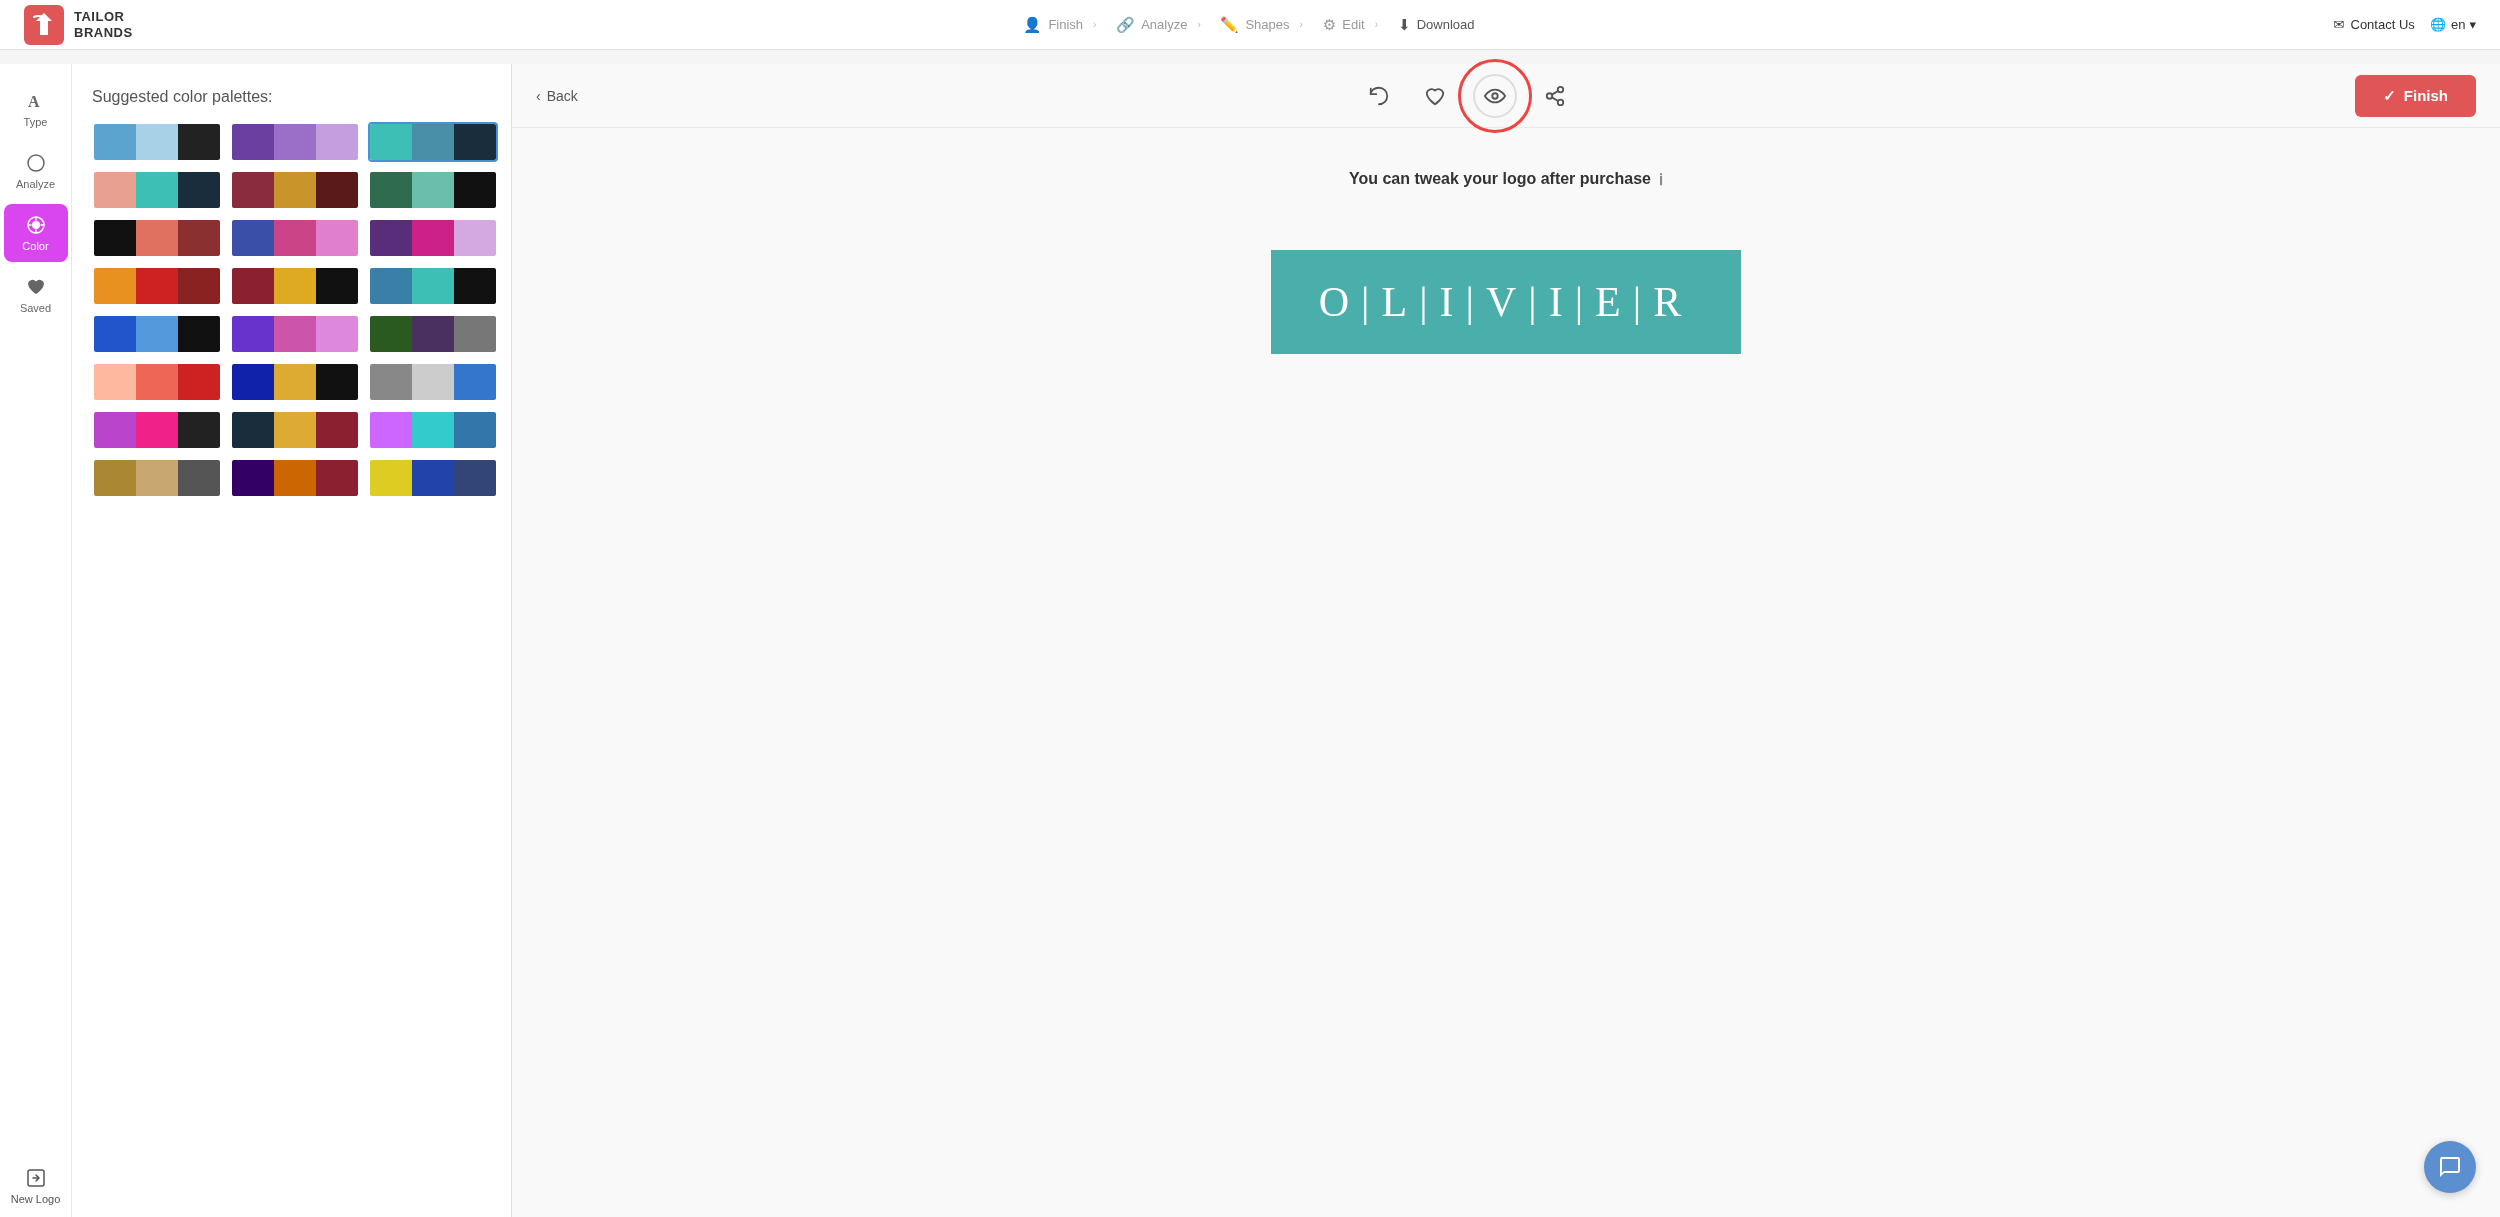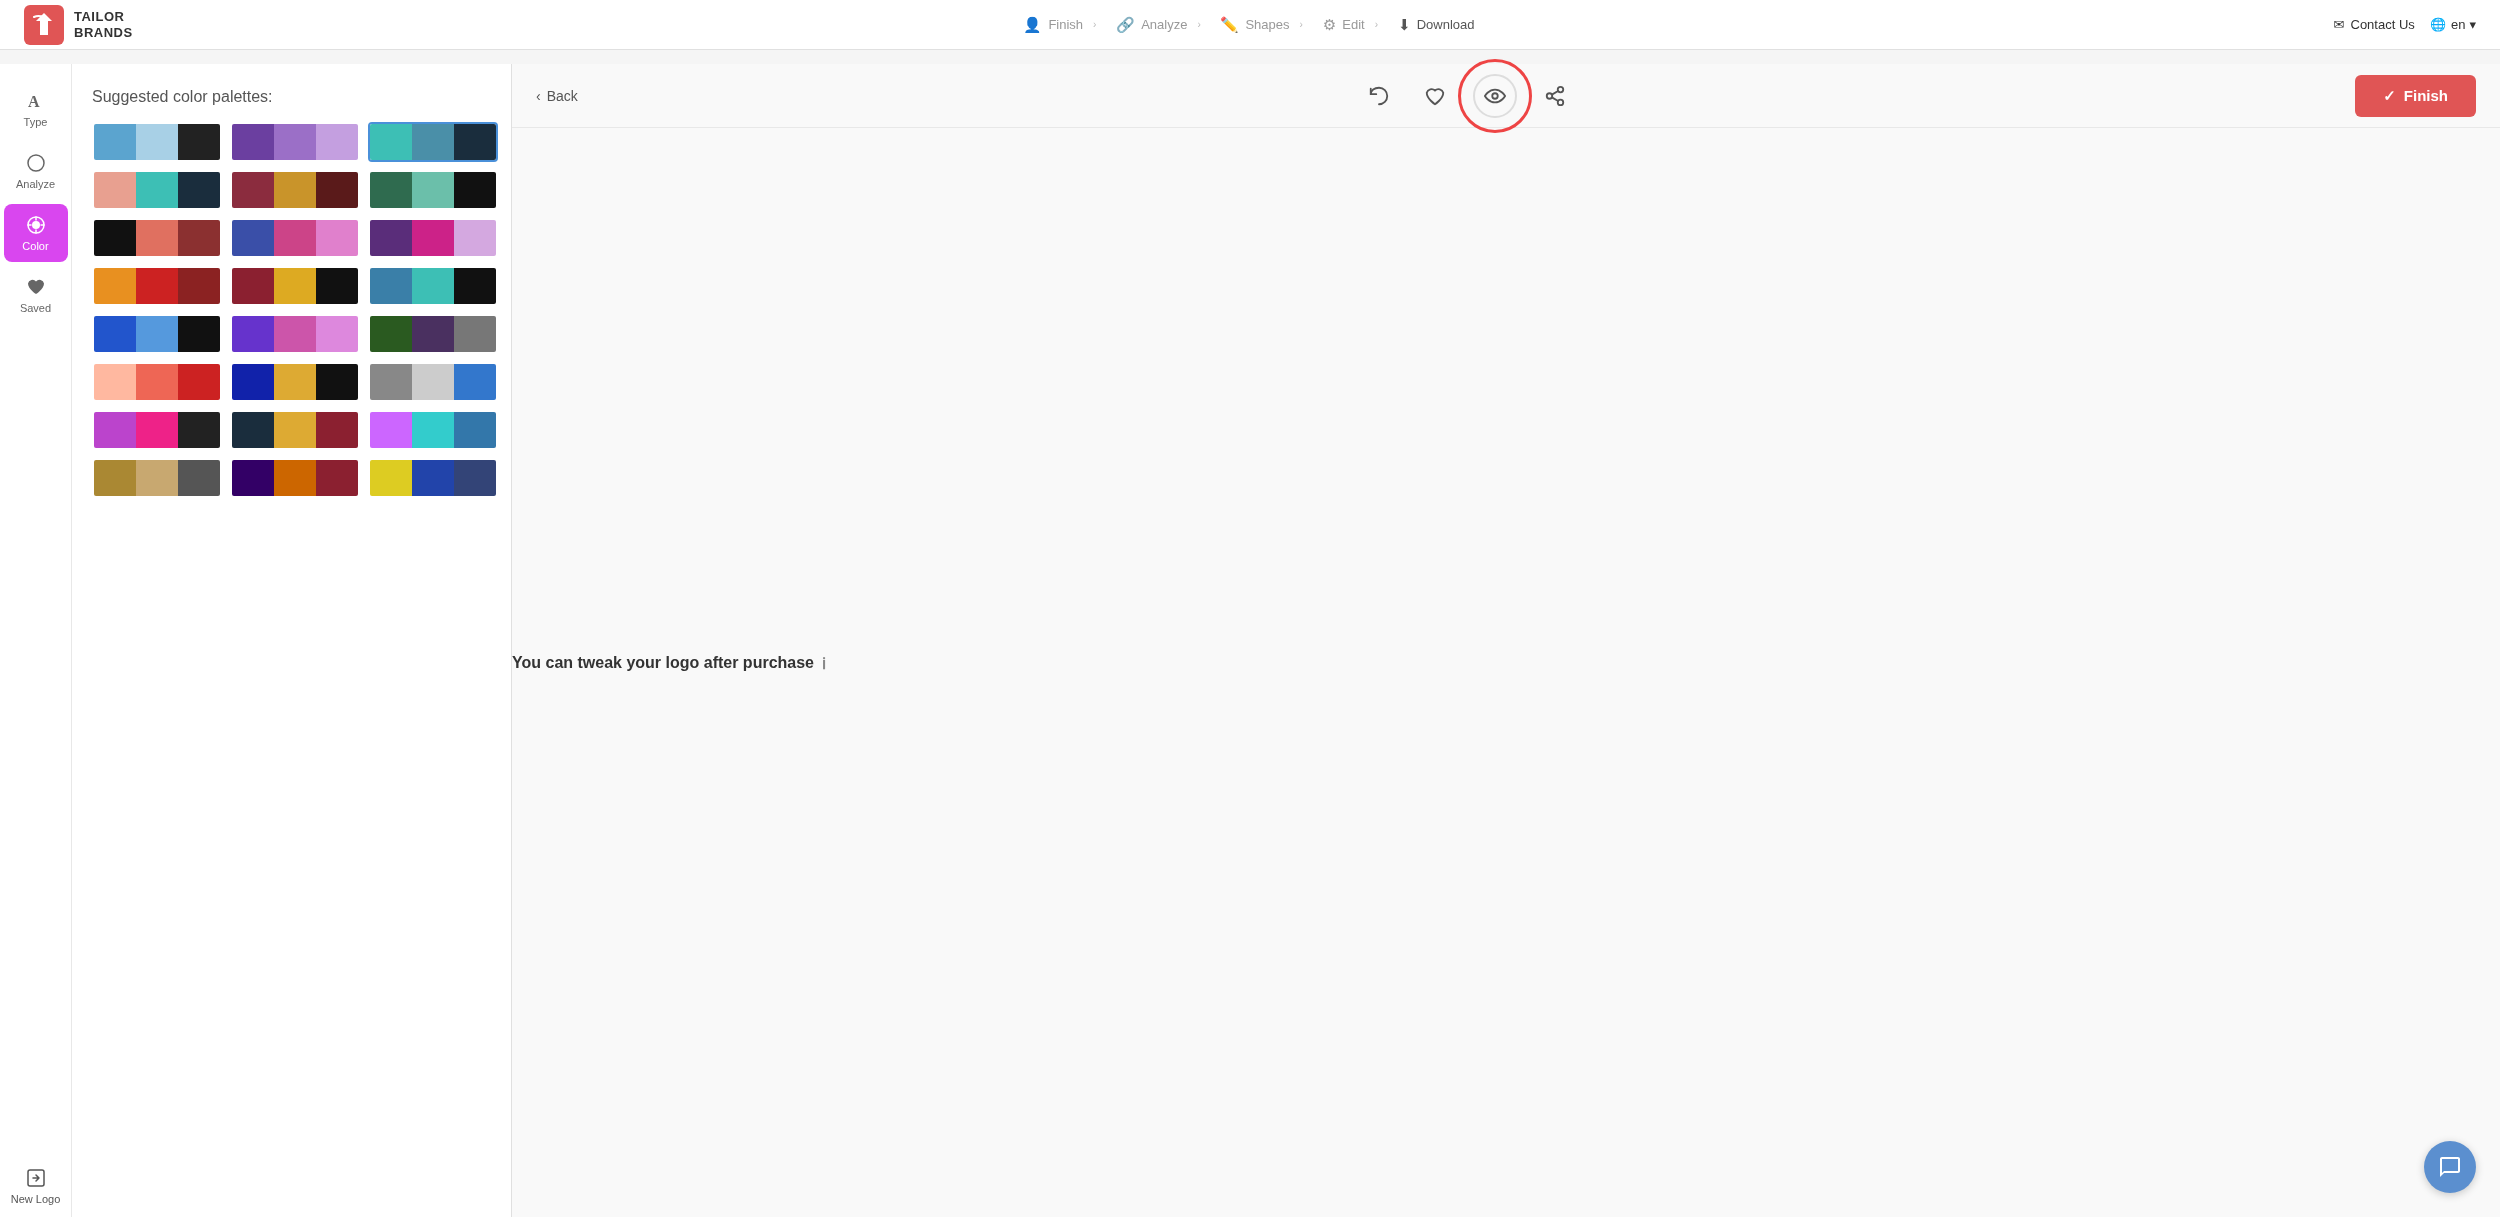--- a/index.html
+++ b/index.html
@@ -244,21 +244,21 @@
       cursor: pointer;
       display: flex;
       align-items: center;
       gap: 8px;
     }
 
     
     .canvas-area {
       flex: 1;
       display: flex;
-      flex-direction: row;
+      flex-direction: column;
       align-items: center;
       justify-content: flex-start;
       padding-top: 40px;
     }
     .tweak-notice {
       font-size: 16px;
       color: #333;
       font-weight: 600;
       margin-bottom: 60px;
       display: flex;
@@ -596,20 +596,25 @@
         <span>✓</span>
         <span>Finish</span>
       </button>
     </div>
 
     <div class="canvas-area">
       <div class="tweak-notice">
         <strong>You can tweak your logo after purchase</strong>
         <span class="info-icon">ℹ</span>
       </div>
+      <div class="logo-preview">
+        <div class="logo-box">
+          <span class="logo-text">O|L|I|V|I|E|R</span>
+        </div>
+      </div>
     </div>
   </div>
 </div>
 
 <div class="new-logo-btn">
   <svg viewBox="0 0 22 22" fill="none" stroke="currentColor" stroke-width="1.5">
     <rect x="3" y="3" width="16" height="16" rx="2"></rect>
     <path d="M8 11 L14 11 M11 8 L14 11 L11 14" stroke-linecap="round" stroke-linejoin="round"></path>
   </svg>
   <span>New Logo</span>

